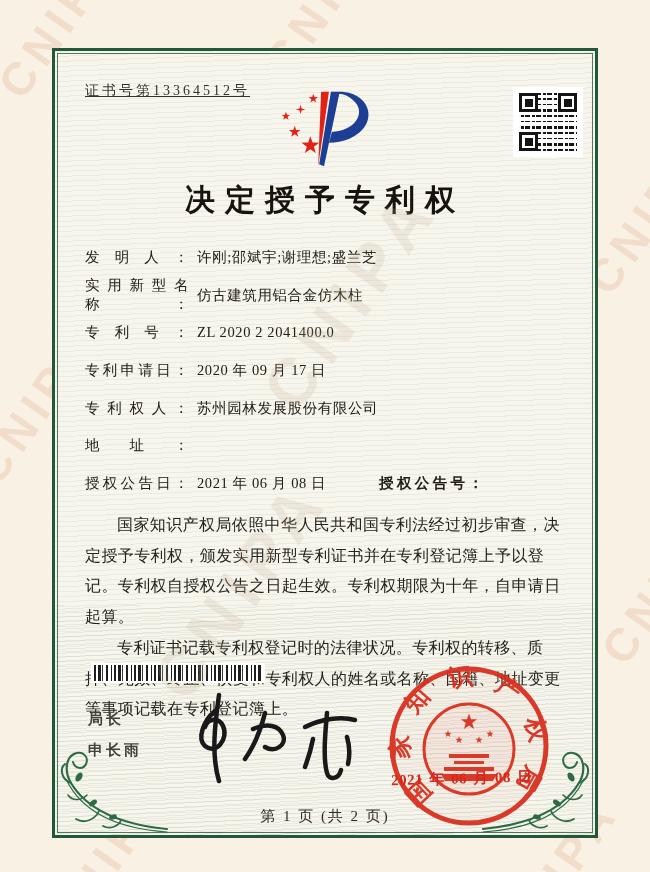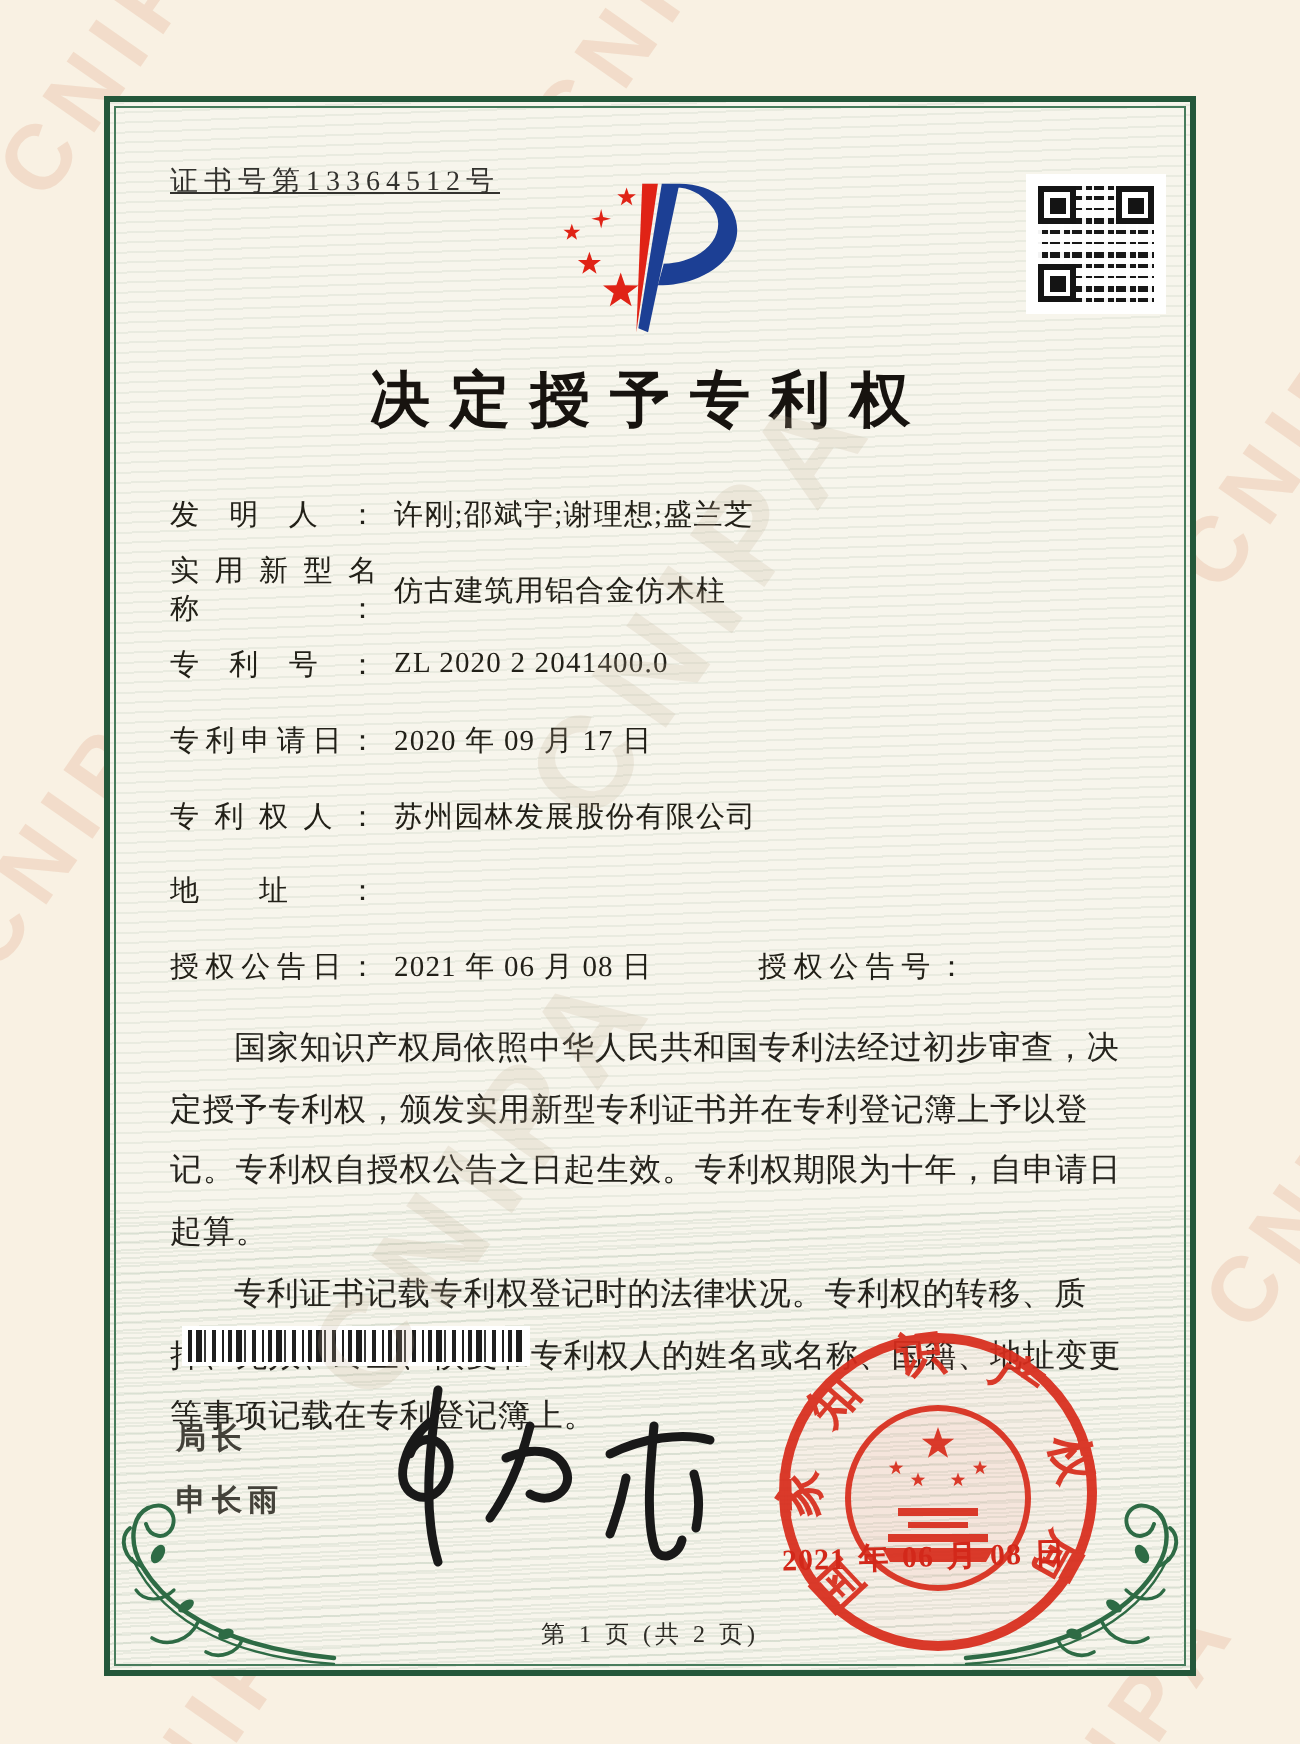--- a/index.html
+++ b/index.html
@@ -60,21 +60,21 @@
   }
   
   .fields { position:absolute; left:30px; right:20px; top:188px; }
   .frow { height:37.6px; display:flex; align-items:center; font-size:14.5px; color:#222018; }
   .fl {
     display:inline-block; width:104px; flex:0 0 104px;
     text-align:justify; text-align-last:justify; letter-spacing:0.5px;
   }
   .fv { margin-left:8px; letter-spacing:0.6px; }
   .fv.first { min-width:168px; }
-  .pair2 { display:flex; align-items:flex-start; margin-left:14px; }
+  .pair2 { display:flex; align-items:flex-start; margin-left:14px;font-weight:bold; }
   .fl2 { display:inline-block; width:104px; text-align:justify; text-align-last:justify; }
   
   .paras { position:absolute; left:30px; top:459px; width:484px; }
   .paras p {
     margin:0; text-indent:2em; font-size:16px; line-height:1.92;
     color:#25231d; letter-spacing:0.4px;
   }
   
   .barcode-wrap { position:absolute; left:36px; top:612px; background:#fff; padding:2px 3px; }
   .barcode {
@@ -89,21 +89,21 @@
     position:absolute; left:33px;
     font-family:"Liberation Sans","DejaVu Sans",sans-serif;
     font-size:15px; font-weight:600; letter-spacing:3px; color:#44423a;
   }
   .director-title { top:659px;font-family:Liberation Serif, serif; }
   .director-name  { top:690px; }
   .signature { position:absolute; left:126px; top:634px; width:205px; height:108px; }
   
   .footer {
     position:absolute; left:0; right:0; bottom:9px; text-align:center;
-    font-size:12px; letter-spacing:2px; color:#2e2c26;
+    font-size:15px; letter-spacing:2px; color:#2e2c26;
   }
   
   .orn { position:absolute; bottom:2px; width:112px; height:100px; z-index:3; }
   .orn.left { left:2px; }
   .orn.right { right:2px; transform:scaleX(-1); }
   
   .seal { position:absolute; left:383px; top:660px; width:172px; height:172px; z-index:5; opacity:0.93; }
   .seal-date {
     position:absolute; left:391px; top:769px; width:168px; z-index:6;
     font-size:15px; font-weight:bold; color:#d3281a;

